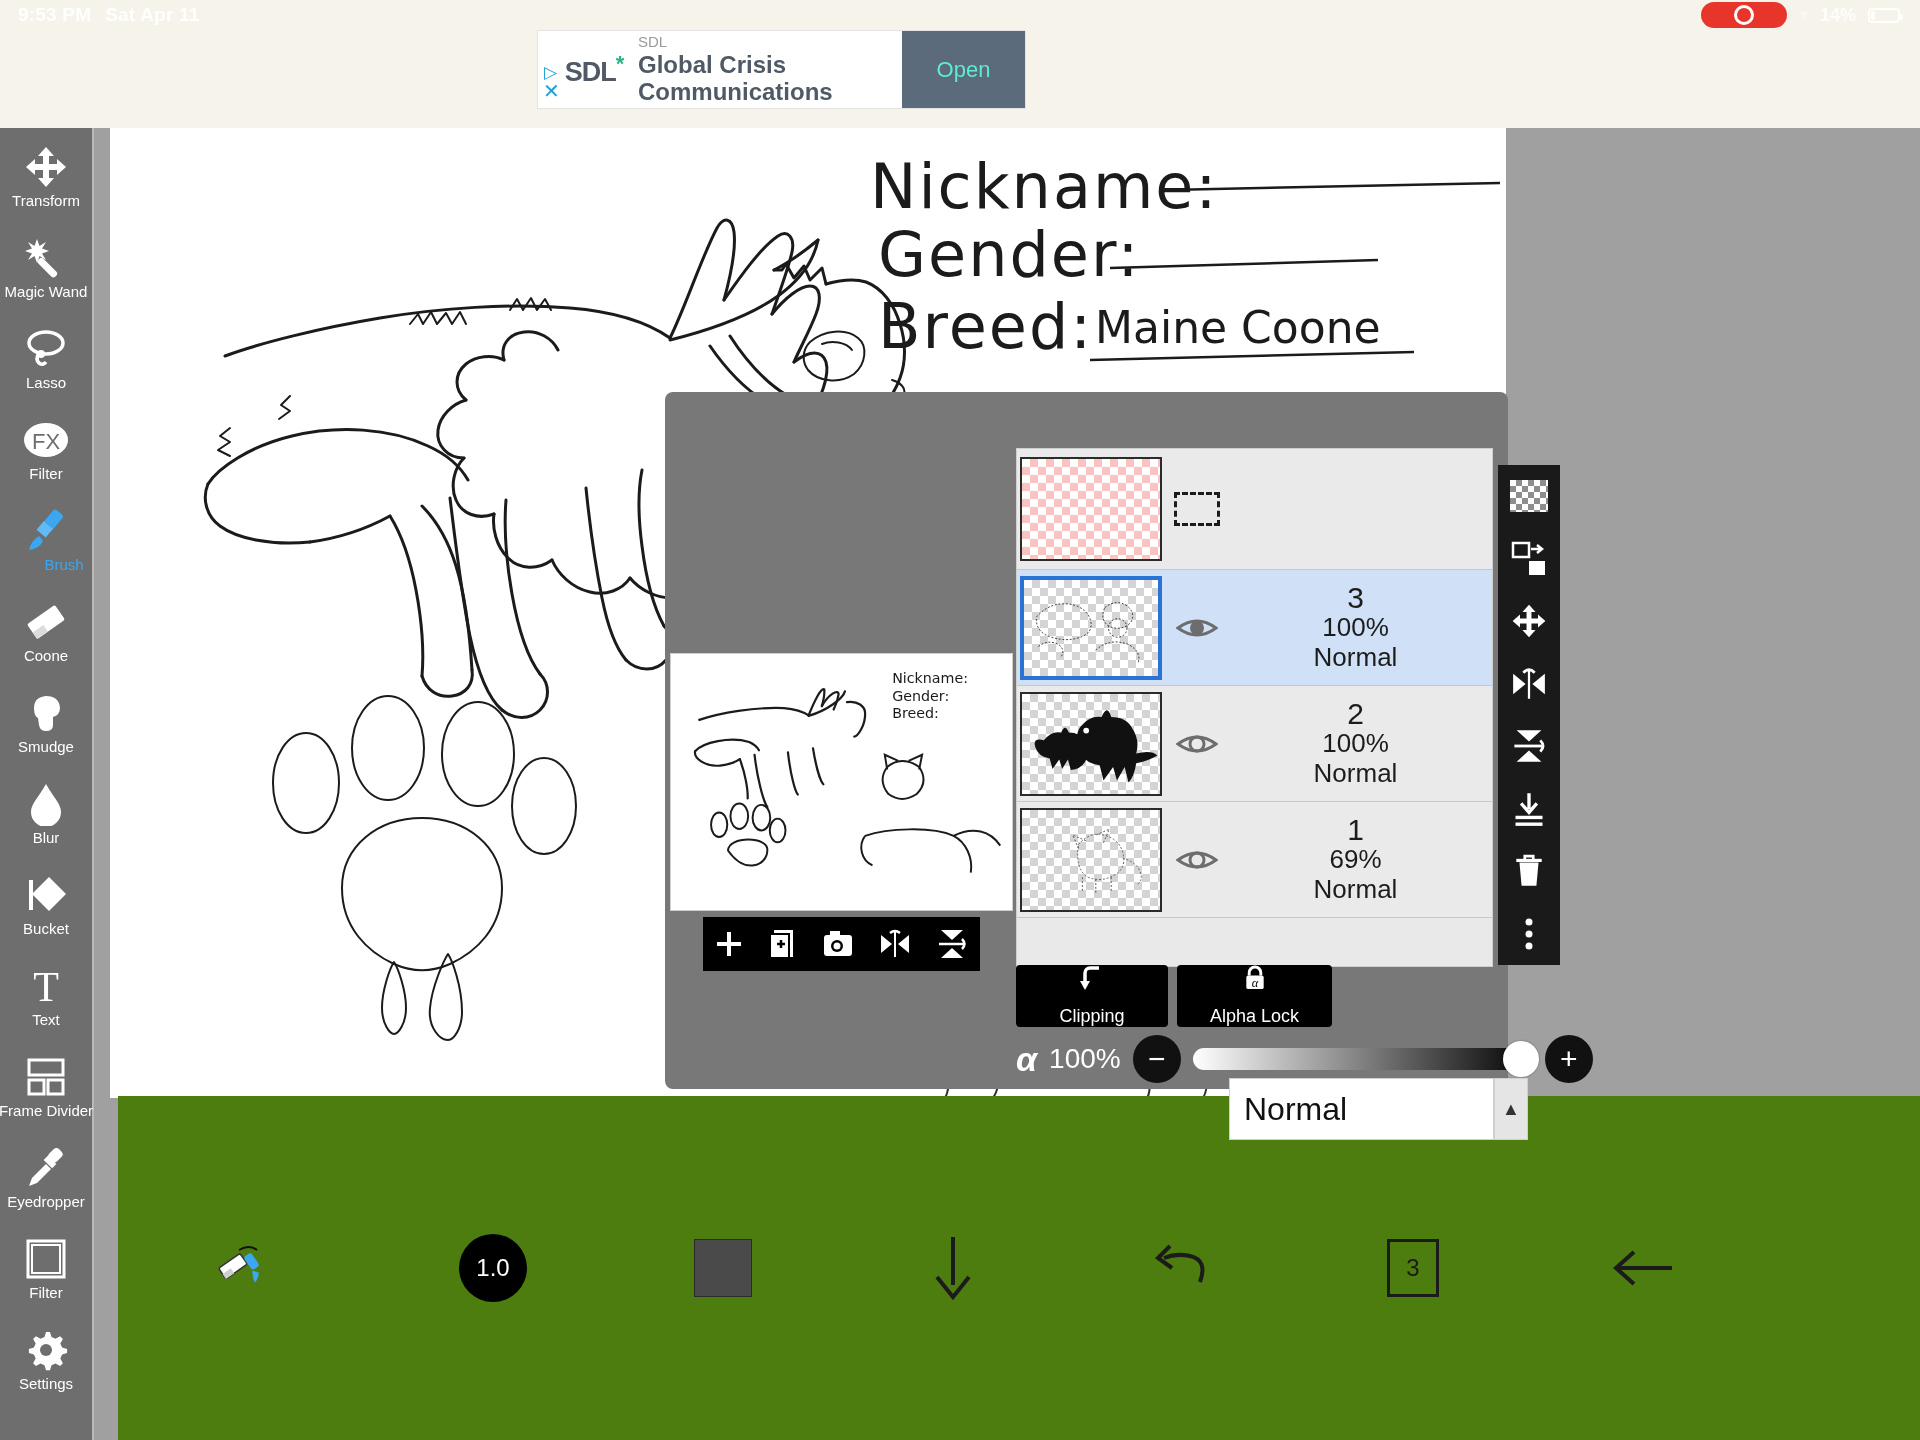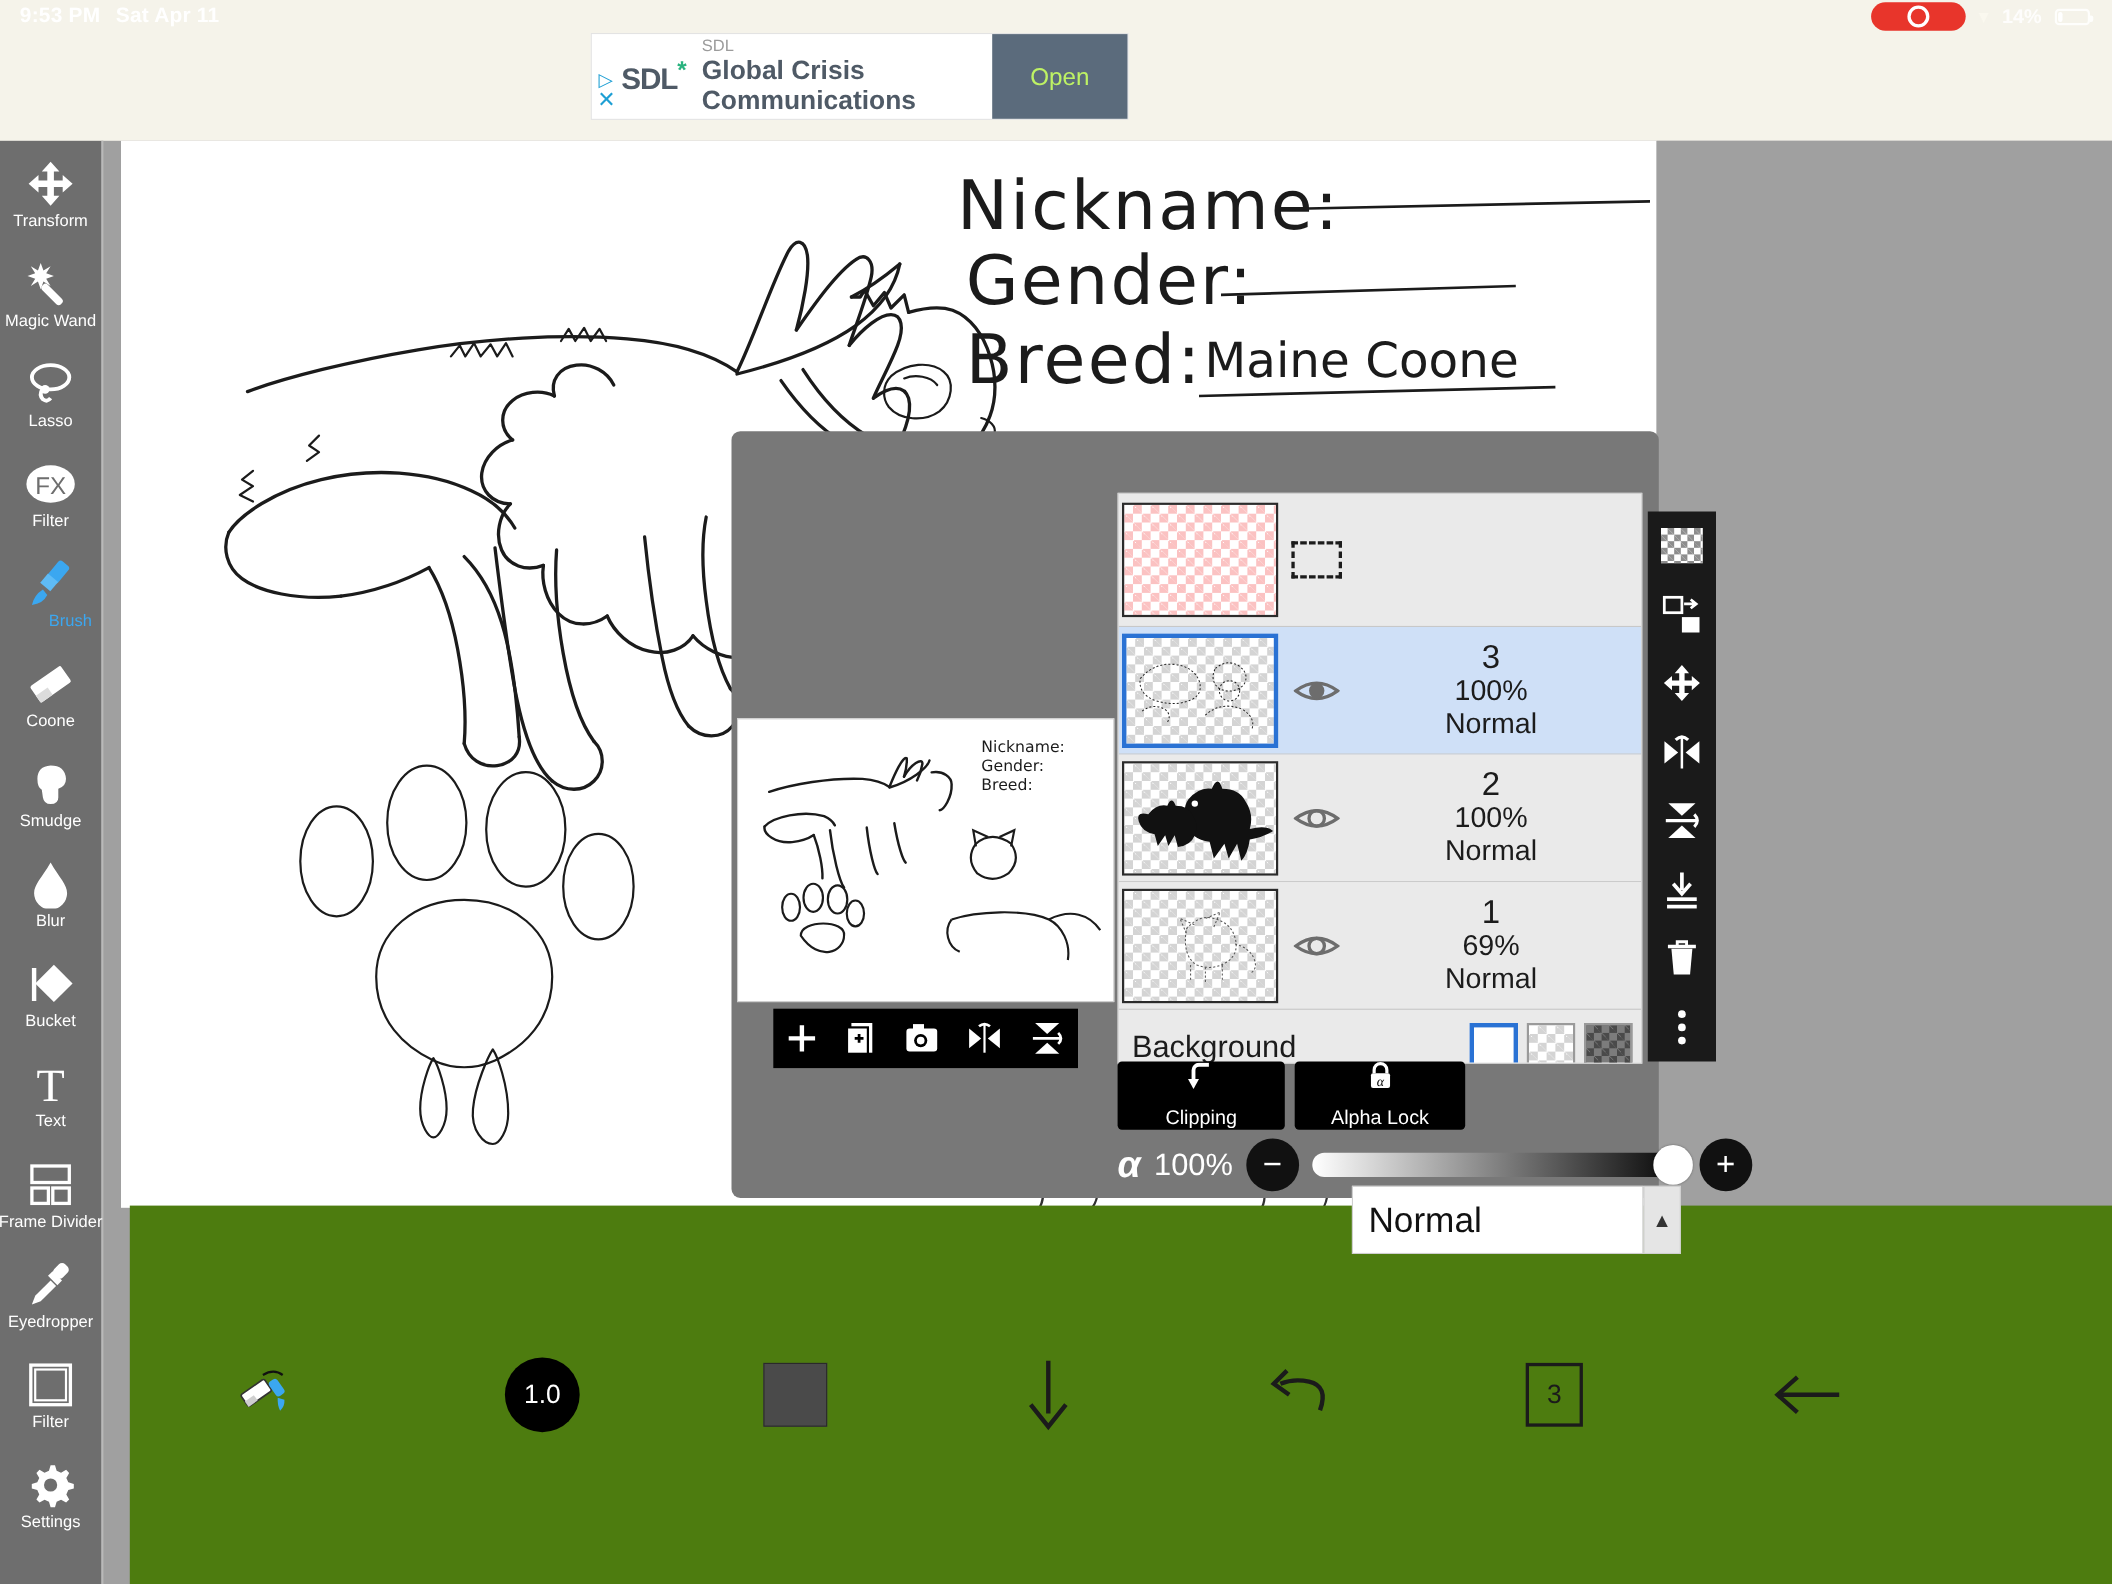--- a/index.html
+++ b/index.html
@@ -46,21 +46,21 @@
              align-items: center; justify-content: center; }
   #ad-logo { font-size: 27px; font-weight: 700; color: #4f5a66; letter-spacing: -1px;
              position: relative; margin-left: 14px; }
   #ad-logo sup { color: #2ab37f; font-size: 22px; }
   #adchoices-triangle { position: absolute; left: 6px; top: 31px; color: #1e9fd4; font-size: 17px; }
   #ad-close { position: absolute; left: 5px; top: 50px; color: #1e9fd4; font-size: 20px; line-height: 1; }
   #ad-text { flex: 1; display: flex; flex-direction: column; justify-content: center; padding-left: 2px; }
   #ad-sponsor { font-size: 15px; color: #9b9b9b; line-height: 1.25; }
   #ad-title { font-size: 24px; color: #4f5a66; font-weight: 700; line-height: 1.12; }
   #ad-open-btn {
-    width: 123px; background: #5b6b7c; color: #bef264; font-size: 22px;
+    width: 123px; background: #5b6b7c; color: #5eead4; font-size: 22px;
     display: flex; align-items: center; justify-content: center;
   }
 
   
   #left-toolbar {
     position: absolute; left: 0; top: 128px; width: 94px; height: 1312px;
     background: #6e6e6e; display: flex; flex-direction: column;
     align-items: center; padding-top: 8px;
     border-right: 2px solid #b9b9b9;
   }
@@ -680,26 +680,20 @@
           <circle cx="21" cy="15" r="7" fill="none" stroke="#6d6d6d" stroke-width="3"></circle>
         </svg>
       </div>
       <div class="layer-info">
         <div class="layer-num">1</div>
         <div class="layer-opacity">69%</div>
         <div class="layer-blend">Normal</div>
       </div>
     </div>
 
-    <div id="bg-row">
-      <div id="bg-label">Background</div>
-      <div class="bg-swatch selected" style="background:#ffffff;"></div>
-      <div class="bg-swatch thumb-checker"></div>
-      <div class="bg-swatch bg-dark-checker"></div>
-    </div>
   </div>
 
   <div id="clipping-btn">
     <svg width="30" height="26" viewBox="0 0 30 26">
       <path d="M22 2 h-9 a5 5 0 0 0 -5 5 v10" fill="none" stroke="#fff" stroke-width="3.5"></path>
       <path d="M3 15 l5 9 l5 -9z" fill="#fff"></path>
     </svg>
     <div class="lb-label">Clipping</div>
   </div>
   <div id="alphalock-btn">

